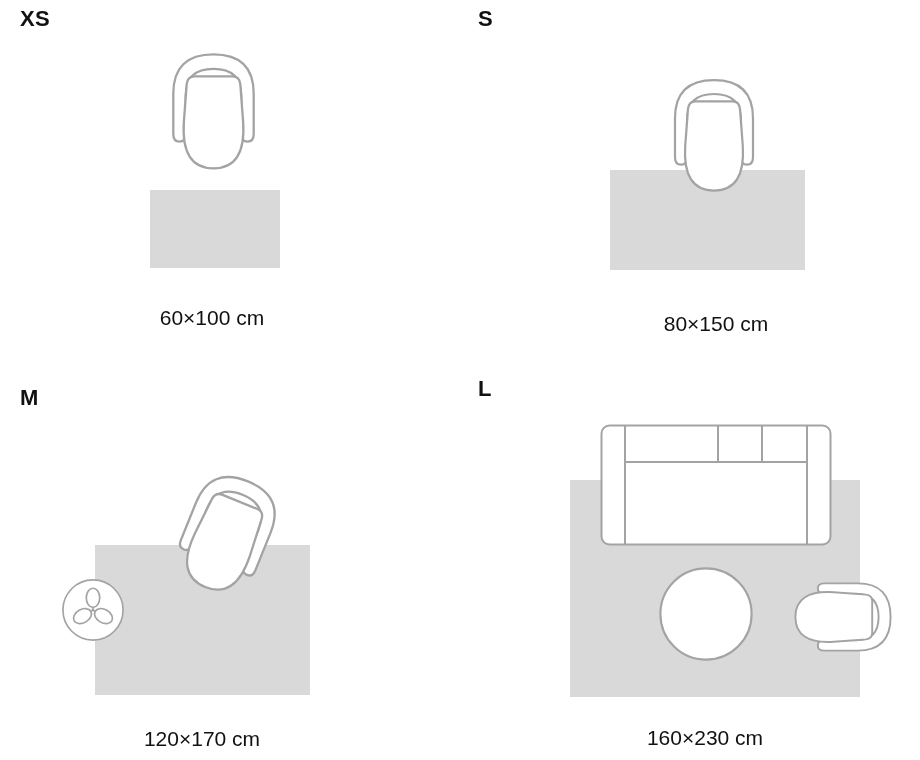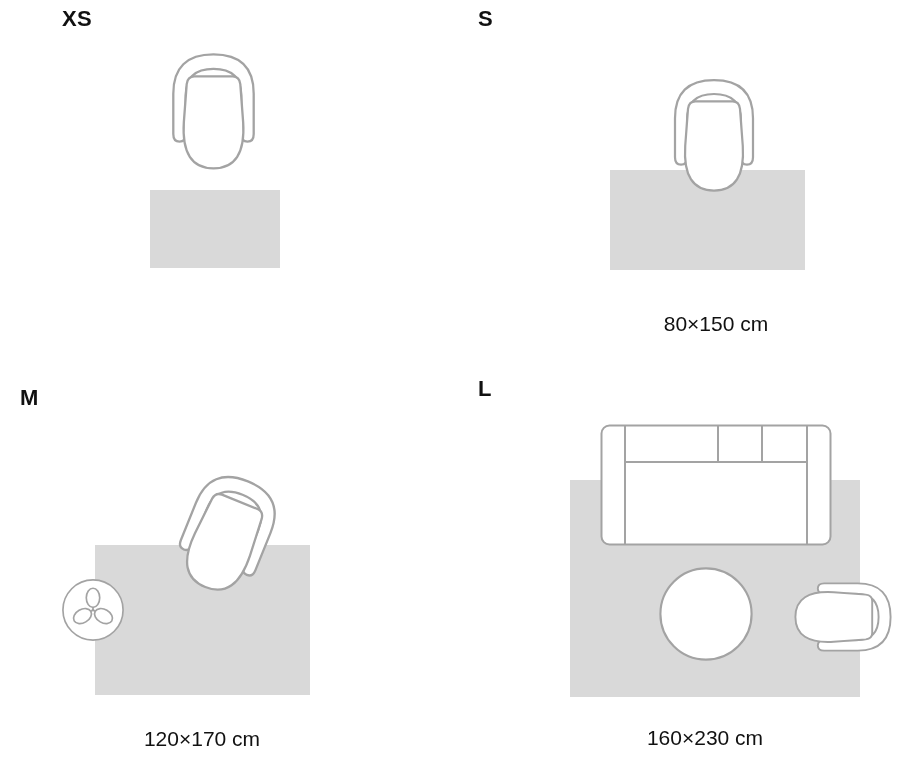--- a/index.html
+++ b/index.html
@@ -14,21 +14,21 @@
   .panel-xs{left:0;top:0;width:460px;height:380px;}
   .panel-s{left:460px;top:0;width:460px;height:380px;}
   .panel-m{left:0;top:380px;width:460px;height:380px;}
   .panel-l{left:460px;top:370px;width:460px;height:390px;}
 
   .size-code{
     position:absolute;margin:0;
     font-size:22px;font-weight:700;letter-spacing:.3px;
     color:var(--text,#111111);
   }
-  .panel-xs .size-code{left:20px;top:6px;margin-left:42px;}
+  .panel-xs .size-code{left:20px;top:6px;}
   .panel-s  .size-code{left:18px;top:6px;}
   .panel-m  .size-code{left:20px;top:5px;}
   .panel-l  .size-code{left:18px;top:6px;}
 
   .rug{position:absolute;background:var(--rug,#d9d9d9);}
   .panel-xs .rug{left:150px;top:190px;width:130px;height:78px;}
   .panel-s  .rug{left:150px;top:170px;width:195px;height:100px;}
   .panel-m  .rug{left:95px;top:165px;width:215px;height:150px;}
   .panel-l  .rug{left:110px;top:110px;width:290px;height:217px;}
 
@@ -89,20 +89,21 @@
 </svg>
 
 <div class="canvas">
 
   <section class="panel panel-xs">
     <h2 class="size-code">XS</h2>
     <div class="rug"></div>
     <svg class="furniture chair-xs">
         <use href="#sym-armchair"></use>
       </svg>
+    <p class="dimensions">60×100 cm</p>
   </section>
 
   <section class="panel panel-s">
     <h2 class="size-code">S</h2>
     <div class="rug"></div>
     <svg class="furniture chair-s">
         <use href="#sym-armchair"></use>
       </svg>
     <p class="dimensions">80×150 cm</p>
   </section>

